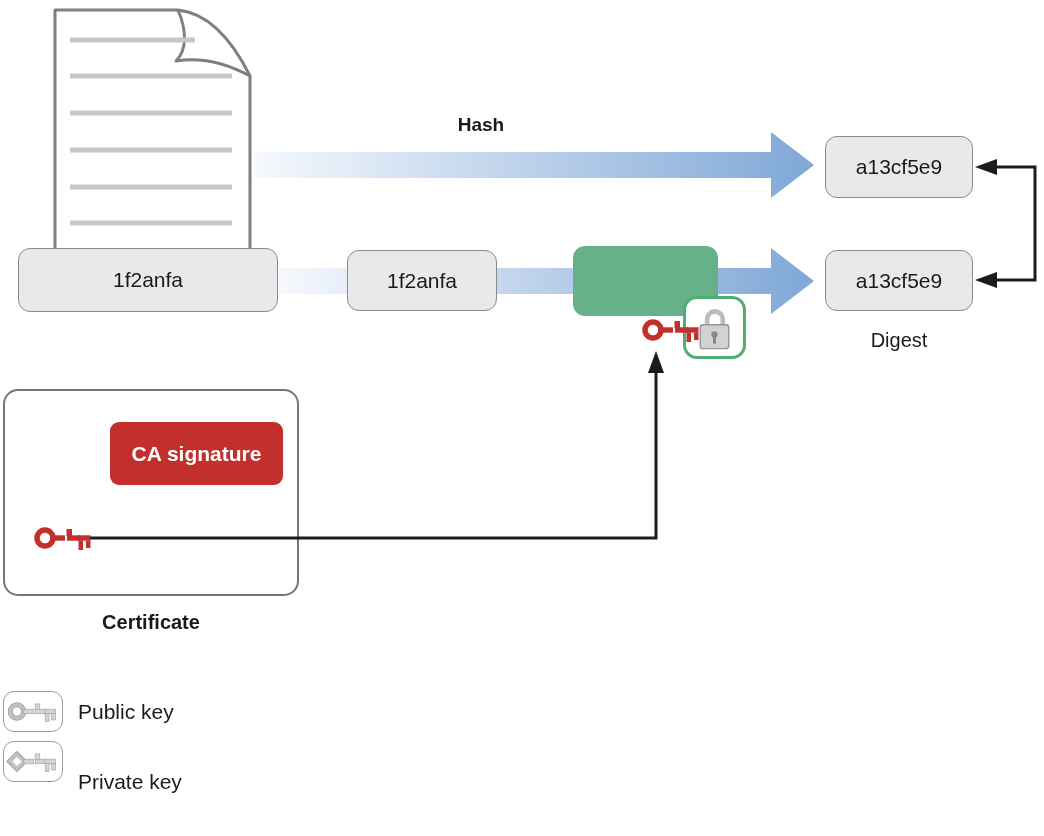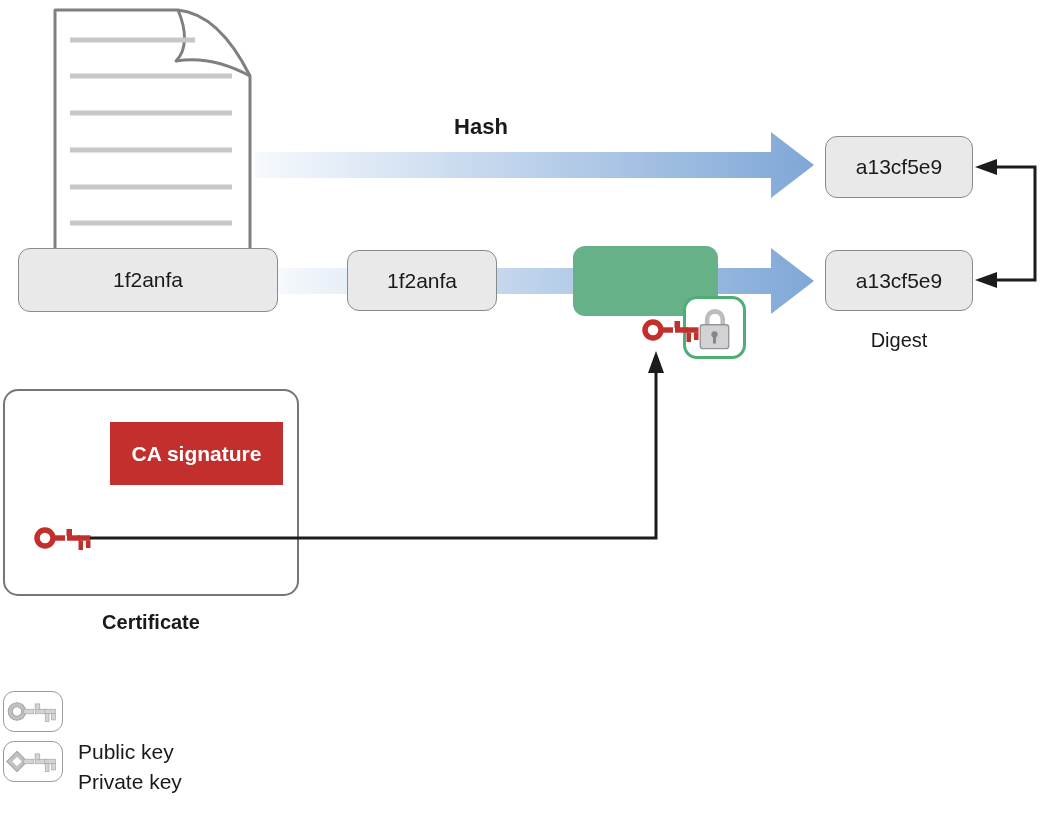--- a/index.html
+++ b/index.html
@@ -21,34 +21,34 @@
   .abs{position:absolute;}
   .box{
     position:absolute;box-sizing:border-box;
     background:var(--gray-box-fill);
     border:1.5px solid var(--gray-box-border);
     border-radius:12px;
     display:flex;align-items:center;justify-content:center;
     font-size:21px;color:var(--ink);z-index:2;
   }
   .caption{position:absolute;font-size:20px;color:var(--ink);text-align:center;z-index:2;}
-  .hash-label{position:absolute;font-size:22px;font-weight:bold;text-align:center;z-index:2;}
+  .hash-label{position:absolute;font-size:19px;font-weight:bold;text-align:center;z-index:2;}
   .green-box{
     position:absolute;background:var(--green);border-radius:12px;z-index:3;
   }
   .lock-badge{
     position:absolute;box-sizing:border-box;background:#fff;
     border:3px solid var(--green-border);border-radius:14px;z-index:4;
   }
   .cert{
     position:absolute;box-sizing:border-box;background:#fff;
     border:2px solid #767676;border-radius:15px;z-index:2;
   }
   .ca-sign{
-    position:absolute;background:var(--red);border-radius:0;
+    position:absolute;background:var(--red);border-radius:9px;
     display:flex;align-items:center;justify-content:center;
     color:#fff;font-size:21px;font-weight:bold;z-index:3;
   }
   .legend-box{
     position:absolute;box-sizing:border-box;background:#fff;
     border:1.5px solid #9b9b9b;border-radius:11px;z-index:2;
     display:flex;align-items:center;justify-content:center;
   }
   .legend-label{position:absolute;font-size:21px;color:var(--ink);z-index:2;}
   svg{display:block;}
@@ -175,21 +175,21 @@
       <circle class="k-gray-ring-edge" cx="13" cy="17" r="10.4"></circle>
       <circle class="k-gray-ring-edge" cx="13" cy="17" r="5.6"></circle>
       <rect class="k-gray" x="21" y="14.3" width="12" height="5.4"></rect>
       <rect class="k-gray" x="35" y="14.3" width="13" height="5.4"></rect>
       <rect class="k-gray" x="34.5" y="8" width="5.5" height="7"></rect>
       <rect class="k-gray" x="46" y="14.3" width="12.5" height="5.4"></rect>
       <rect class="k-gray" x="46.5" y="19.5" width="4.5" height="9.5"></rect>
       <rect class="k-gray" x="54" y="19.5" width="4.5" height="7.5"></rect>
     </svg>
   </div>
-  <div class="legend-label" style="left:78px;top:700px;margin-top:40px;">Public key</div>
+  <div class="legend-label" style="left:78px;top:700px;">Public key</div>
 
   <div class="legend-box" style="left:3px;top:741px;width:60px;height:41px;">
     <svg width="54" height="29" viewBox="0 0 64 34">
       <path class="k-gray-ring" d="M13,8 L22,17 L13,26 L4,17 Z"></path>
       <path class="k-gray-ring-edge" d="M13,5 L25,17 L13,29 L1,17 Z"></path>
       <rect class="k-gray" x="21" y="14.3" width="12" height="5.4"></rect>
       <rect class="k-gray" x="35" y="14.3" width="13" height="5.4"></rect>
       <rect class="k-gray" x="34.5" y="8" width="5.5" height="7"></rect>
       <rect class="k-gray" x="46" y="14.3" width="12.5" height="5.4"></rect>
       <rect class="k-gray" x="46.5" y="19.5" width="4.5" height="9.5"></rect>

